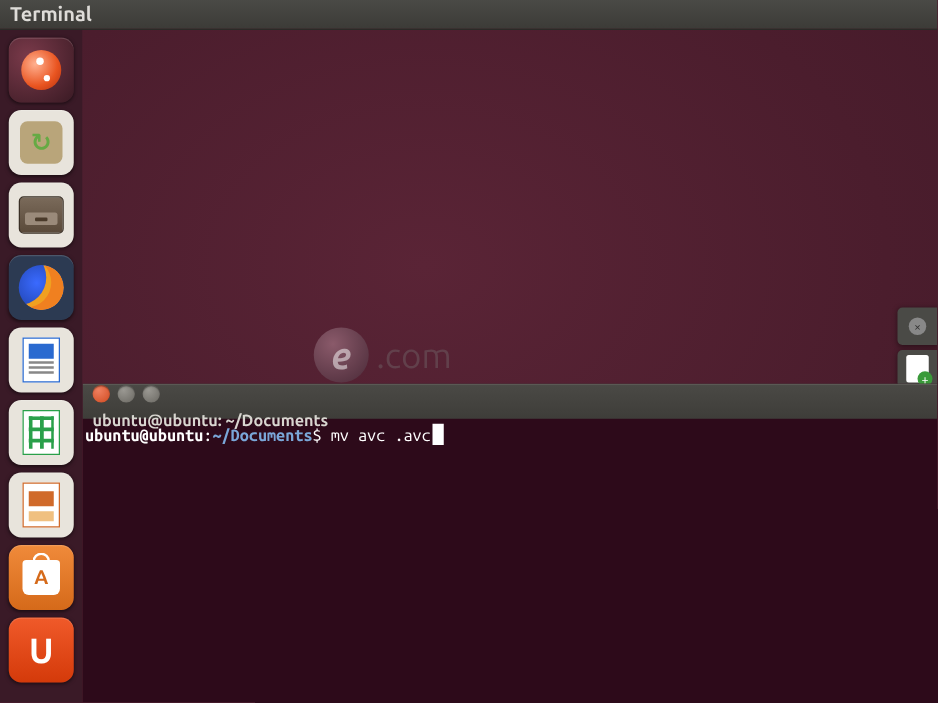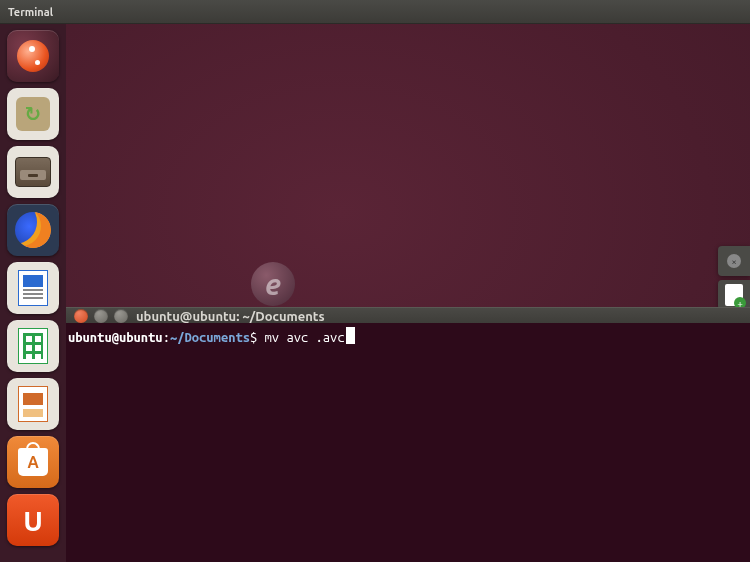--- a/index.html
+++ b/index.html
@@ -4,21 +4,21 @@
 <style>
   * { margin: 0; padding: 0; box-sizing: border-box; }
   html, body { width: 750px; height: 562px; overflow: hidden; font-family: "Ubuntu", "DejaVu Sans", sans-serif; }
   body { background: #4a1e2e; position: relative; }
 
   
   .menubar {
     position: absolute; top: 0; left: 0; right: 0; height: 24px;
     background: linear-gradient(to bottom, #4a4a46, #3c3b37);
     display: flex; align-items: center; padding-left: 8px;
-    color: #dedcd8; font-size: 11px; font-weight: bold;
+    color: #dedcd8; font-size: 16px; font-weight: bold;
     border-bottom: 1px solid #2b2a27;
   }
 
   
   .launcher {
     position: absolute; top: 24px; left: 0; bottom: 0; width: 66px;
     background: rgba(30,20,25,0.35);
     display: flex; flex-direction: column; align-items: center;
     padding-top: 6px; gap: 6px;
   }
@@ -111,24 +111,25 @@
   .close-dot { width:14px; height:14px; border-radius:50%; background:#888; color:#333; font-size:10px; display:flex; align-items:center; justify-content:center; }
   .page-plus { width:18px; height:22px; background:#fff; border-radius:2px; position:relative; }
   .page-plus::after { content:"+"; position:absolute; right:-3px; bottom:-3px; width:12px; height:12px; background:#3a9a3a; color:#fff; border-radius:50%; font-size:10px; display:flex; align-items:center; justify-content:center; }
 
   
   .terminal-window {
     position: absolute; left: 0; top: 283px; right: 0; bottom: 0;
     background: #2d0a1a;
   }
   .term-titlebar {
-    height: 16px;
+    height: 28px;
     background: linear-gradient(to bottom, #4a4945, #3e3d39);
-    display: flex; align-items: center; padding: 0 8px; gap: 8px;
+    display: flex; align-items: flex-start; padding: 0 8px; gap: 8px;
     border-top: 1px solid #5a5954;
+    flex-direction: column;
   }
   .win-btns { display:flex; gap:6px; }
   .win-btn { width:14px; height:14px; border-radius:50%; box-shadow: inset 0 1px 1px rgba(0,0,0,0.4); }
   .win-btn.close { background: radial-gradient(circle at 35% 30%, #f08060, #d04a20); }
   .win-btn.min   { background: radial-gradient(circle at 35% 30%, #9a9892, #6a6862); }
   .win-btn.max   { background: radial-gradient(circle at 35% 30%, #9a9892, #6a6862); }
   .term-title { color:#d8d6d0; font-size:13px; font-weight:bold; }
 
   .term-body {
     padding: 4px 2px;
@@ -180,20 +181,21 @@
   </div>
   <div class="launcher-item ubuntuone">
     <span class="u1-glyph">U</span>
   </div>
 </div>
 
 <div class="desktop">
 
   <div class="watermark">
     <span class="e-badge">e</span>
+    <span class="w2">.com</span>
   </div>
 
   <div class="notif-stub top">
     <span class="close-dot">×</span>
   </div>
   <div class="notif-stub bot">
     <span class="page-plus"></span>
   </div>
 
   <div class="terminal-window">

